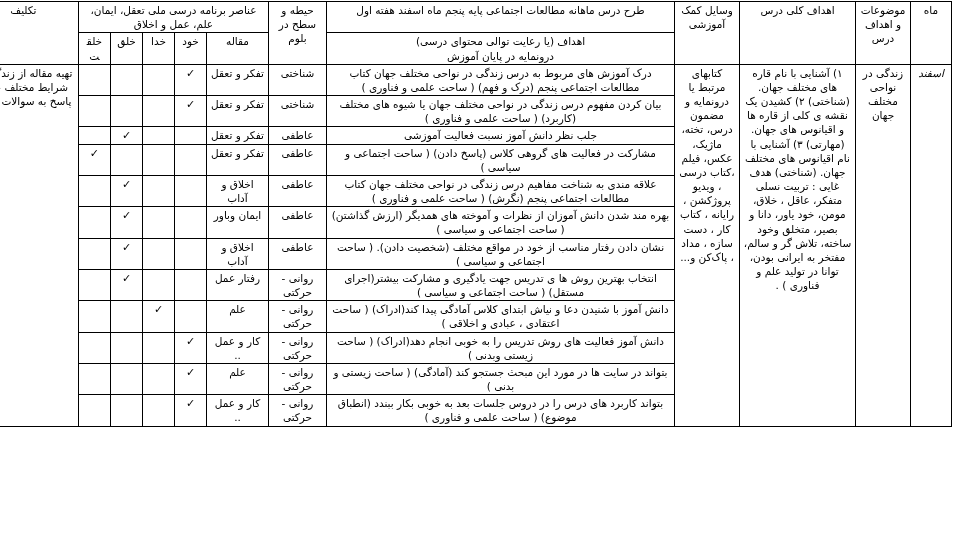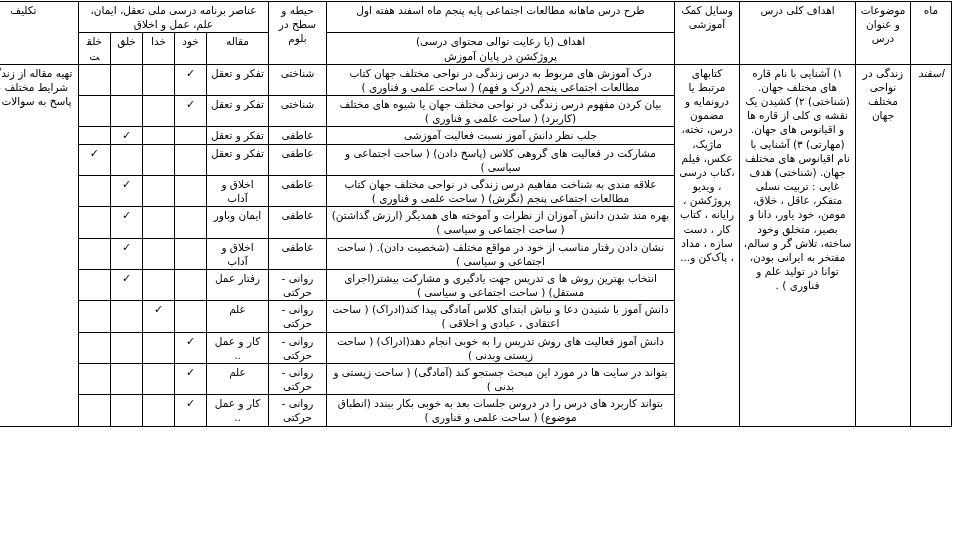--- a/index.html
+++ b/index.html
@@ -148,32 +148,32 @@
     <col class="c-khod">
       <col class="c-khoda">
       <col class="c-khalgh">
       <col class="c-khelghat">
     <col class="c-task">
   </colgroup>
 
   <thead>
     <tr>
       <th class="hdr" rowspan="2">ماه</th>
-      <th class="hdr" rowspan="2">موضوعات و عنوان درس</th>
+      <th class="hdr" rowspan="2">موضوعات و اهداف درس</th>
       <th class="hdr" rowspan="2">اهداف کلی درس</th>
       <th class="hdr" rowspan="2">وسایل کمک آموزشی</th>
       <th class="hdr-title">طرح درس ماهانه مطالعات اجتماعی پایه پنجم ماه اسفند هفته اول</th>
       <th class="hdr" rowspan="2">حیطه و سطح در بلوم</th>
       <th class="hdr" colspan="5">عناصر برنامه درسی ملی تعقل، ایمان، علم، عمل و اخلاق</th>
       <th class="hdr" rowspan="2">تکلیف</th>
     </tr>
     <tr>
       <th class="hdr-sub">
         <div>اهداف (یا رعایت توالی محتوای درسی)</div>
-        <div>پروژکشن در پایان آموزش</div>
+        <div>درونمایه در پایان آموزش</div>
       </th>
       <th class="subhdr">مقاله</th>
       <th class="subhdr">خود</th>
       <th class="subhdr">خدا</th>
       <th class="subhdr">خلق</th>
       <th class="subhdr">خلقت</th>
     </tr>
   </thead>
 
   <tbody>

